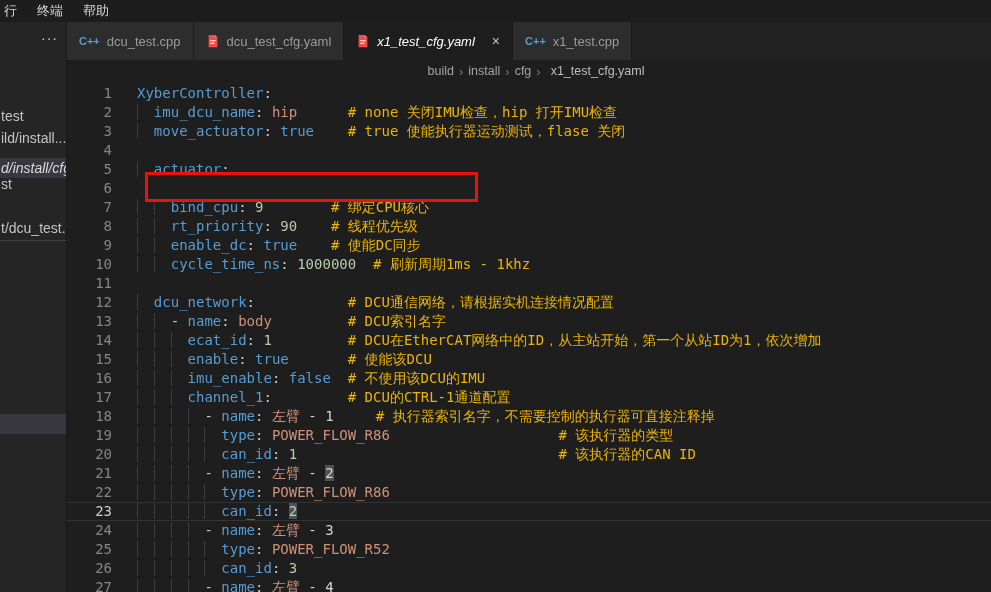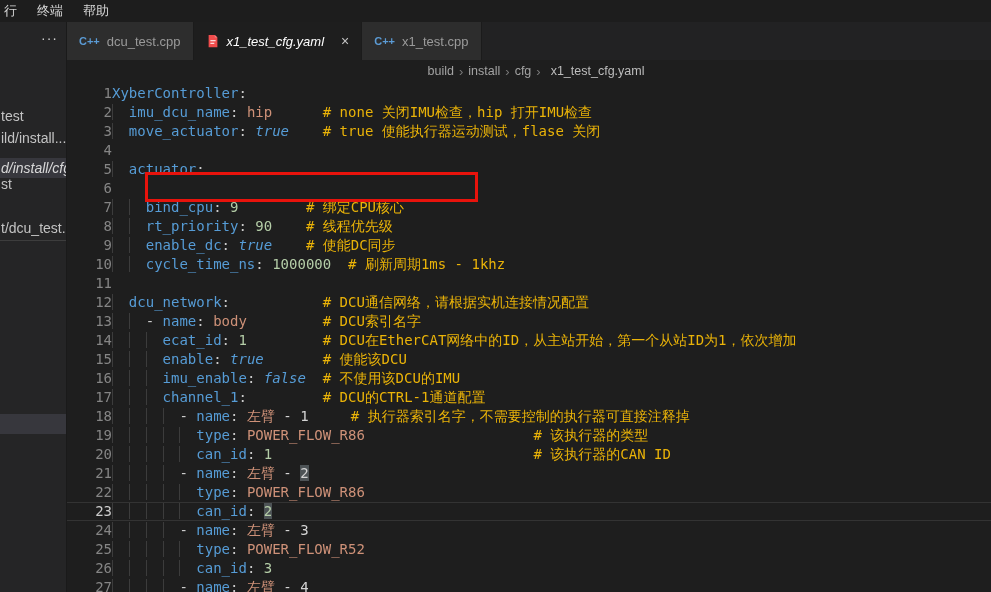--- a/index.html
+++ b/index.html
@@ -49,27 +49,27 @@
   .breadcrumbs .icon-yaml { transform:scale(.85); }
 
   
   .editor { flex:1; position:relative; background:#1e1e1e; overflow:hidden;
             font-family:"DejaVu Sans Mono", monospace; font-size:14px; }
   .lines { position:absolute; top:2px; left:0; right:0; }
   .line { display:flex; height:19px; line-height:19px; white-space:pre; }
   .line.cur { box-shadow: inset 0 1px 0 #333333, inset 0 -1px 0 #333333; }
   .ln { width:45px; flex:none; text-align:right; color:#858585; user-select:none; }
   .line.cur .ln { color:#cccccc; }
-  .code { white-space:pre; color:#d4d4d4; }
+  .code { margin-left:25px; white-space:pre; color:#d4d4d4; }
 
   .tk-key  { color:#569cd6; }
   .tk-punc { color:#cccccc; }
   .tk-str  { color:#ce9178; }
   .tk-num  { color:#b5cea8; }
-  .tk-bool { color:#569cd6;font-style:italic; }
+  .tk-bool { color:#569cd6; }
   .tk-cmt  { color:#eab308; }
   .tk-plain{ color:#d4d4d4; }
   .tk-hl   { background:#4d5356; }
   .tk-ws   { background-image:repeating-linear-gradient(to right,#3c3c3c 0 1px,transparent 1px 2ch); }
 
   .annotation-box { position:absolute; left:78px; top:90px; width:333px; height:30px;
                     border:3px solid #e8130c; pointer-events:none; z-index:5; }
 </style>
 </head>
 <body>
@@ -92,20 +92,31 @@
         <div class="side-item selected" style="top: 136px;">d/install/cfg</div>
         <div class="side-item" style="top: 152px;">st</div>
         <div class="side-item" style="top: 196px;">t/dcu_test...</div>
       </div>
 
     <div class="editor-group">
       <div class="tabbar">
           <div class="tab">
             <span class="icon-cpp">C++</span>
             <span class="tab-label">dcu_test.cpp</span>
+          </div>
+          <div class="tab">
+            <span class="icon-yaml">
+              <svg width="14" height="14" viewBox="0 0 16 16">
+                <path d="M3 1h7l3 3v11H3z" fill="#f14c4c"></path>
+                <path d="M10 1l3 3h-3z" fill="#e88" opacity=".9"></path>
+                <rect x="5" y="7" width="6" height="1.3" fill="#fff" opacity=".9"></rect>
+                <rect x="5" y="10" width="4.5" height="1.3" fill="#fff" opacity=".9"></rect>
+              </svg>
+            </span>
+            <span class="tab-label">dcu_test_cfg.yaml</span>
           </div>
           <div class="tab active">
             <span class="icon-yaml">
               <svg width="14" height="14" viewBox="0 0 16 16">
                 <path d="M3 1h7l3 3v11H3z" fill="#f14c4c"></path>
                 <path d="M10 1l3 3h-3z" fill="#e88" opacity=".9"></path>
                 <rect x="5" y="7" width="6" height="1.3" fill="#fff" opacity=".9"></rect>
                 <rect x="5" y="10" width="4.5" height="1.3" fill="#fff" opacity=".9"></rect>
               </svg>
             </span>

